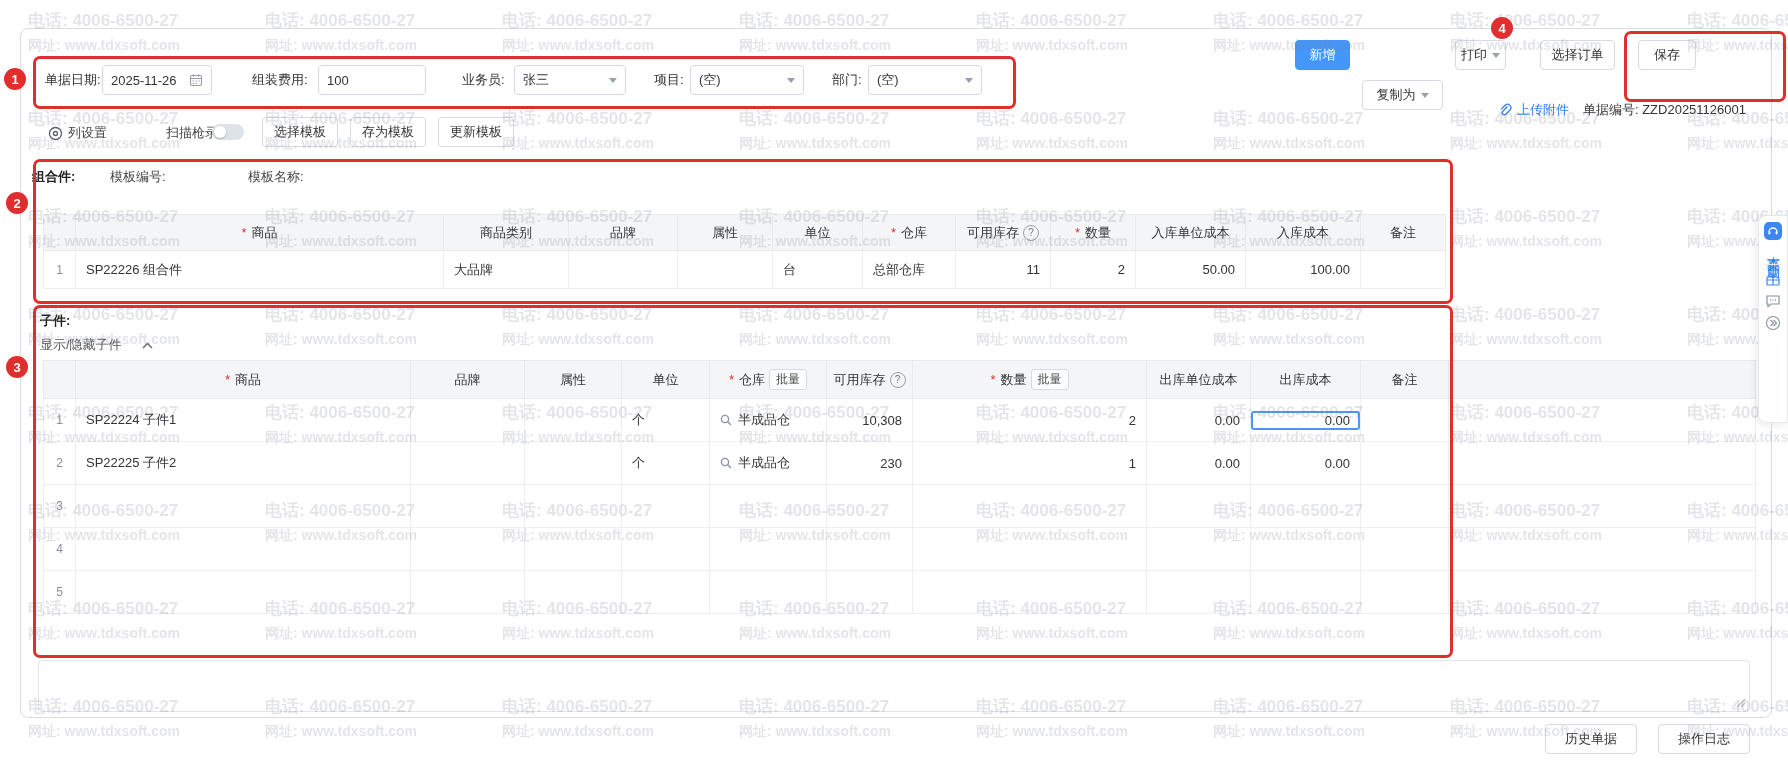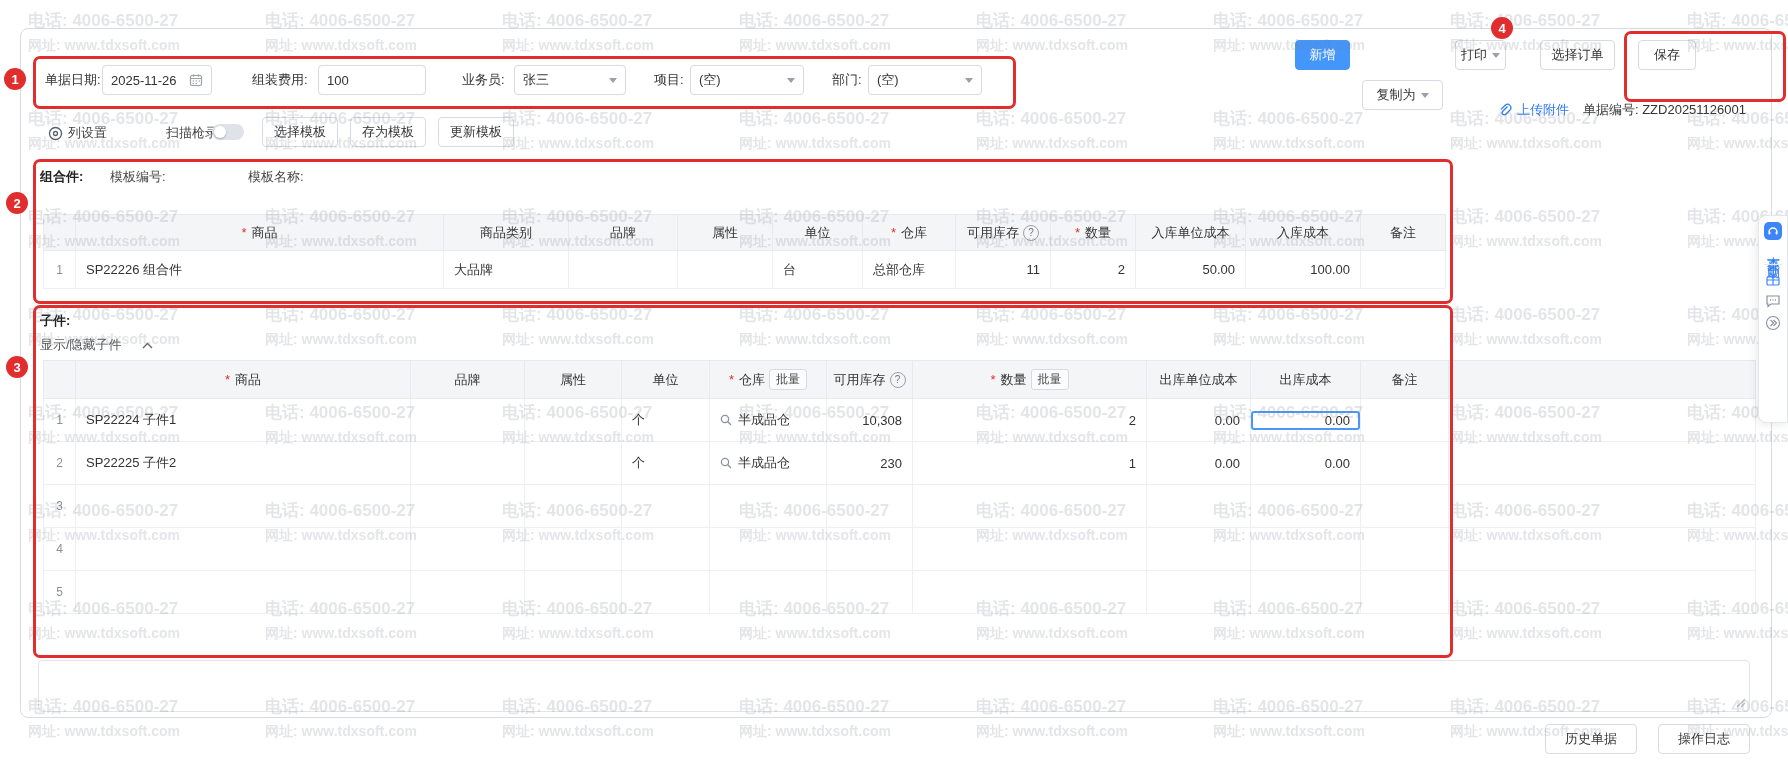--- a/index.html
+++ b/index.html
@@ -186,21 +186,21 @@
   <div class="tool-btn" style="left:262px;width:76px;">
     <span>选择模板</span>
   </div>
   <div class="tool-btn" style="left:350px;width:76px;">
     <span>存为模板</span>
   </div>
   <div class="tool-btn" style="left:438px;width:76px;">
     <span>更新模板</span>
   </div>
 
-  <span class="sec-label" style="left:40px;top:168px;">组合件:</span>
+  <span class="sec-label" style="left:32px;top:168px;">组合件:</span>
   <span class="sec-sub" style="left:110px;top:168px;">模板编号:</span>
   <span class="sec-sub" style="left:248px;top:168px;">模板名称:</span>
 
   <table class="grid" style="left:43px;top:214px;width:1402px;">
     <colgroup>
       <col style="width:32px">
         <col style="width:368px">
         <col style="width:125px">
         <col style="width:109px">
       <col style="width:95px">

